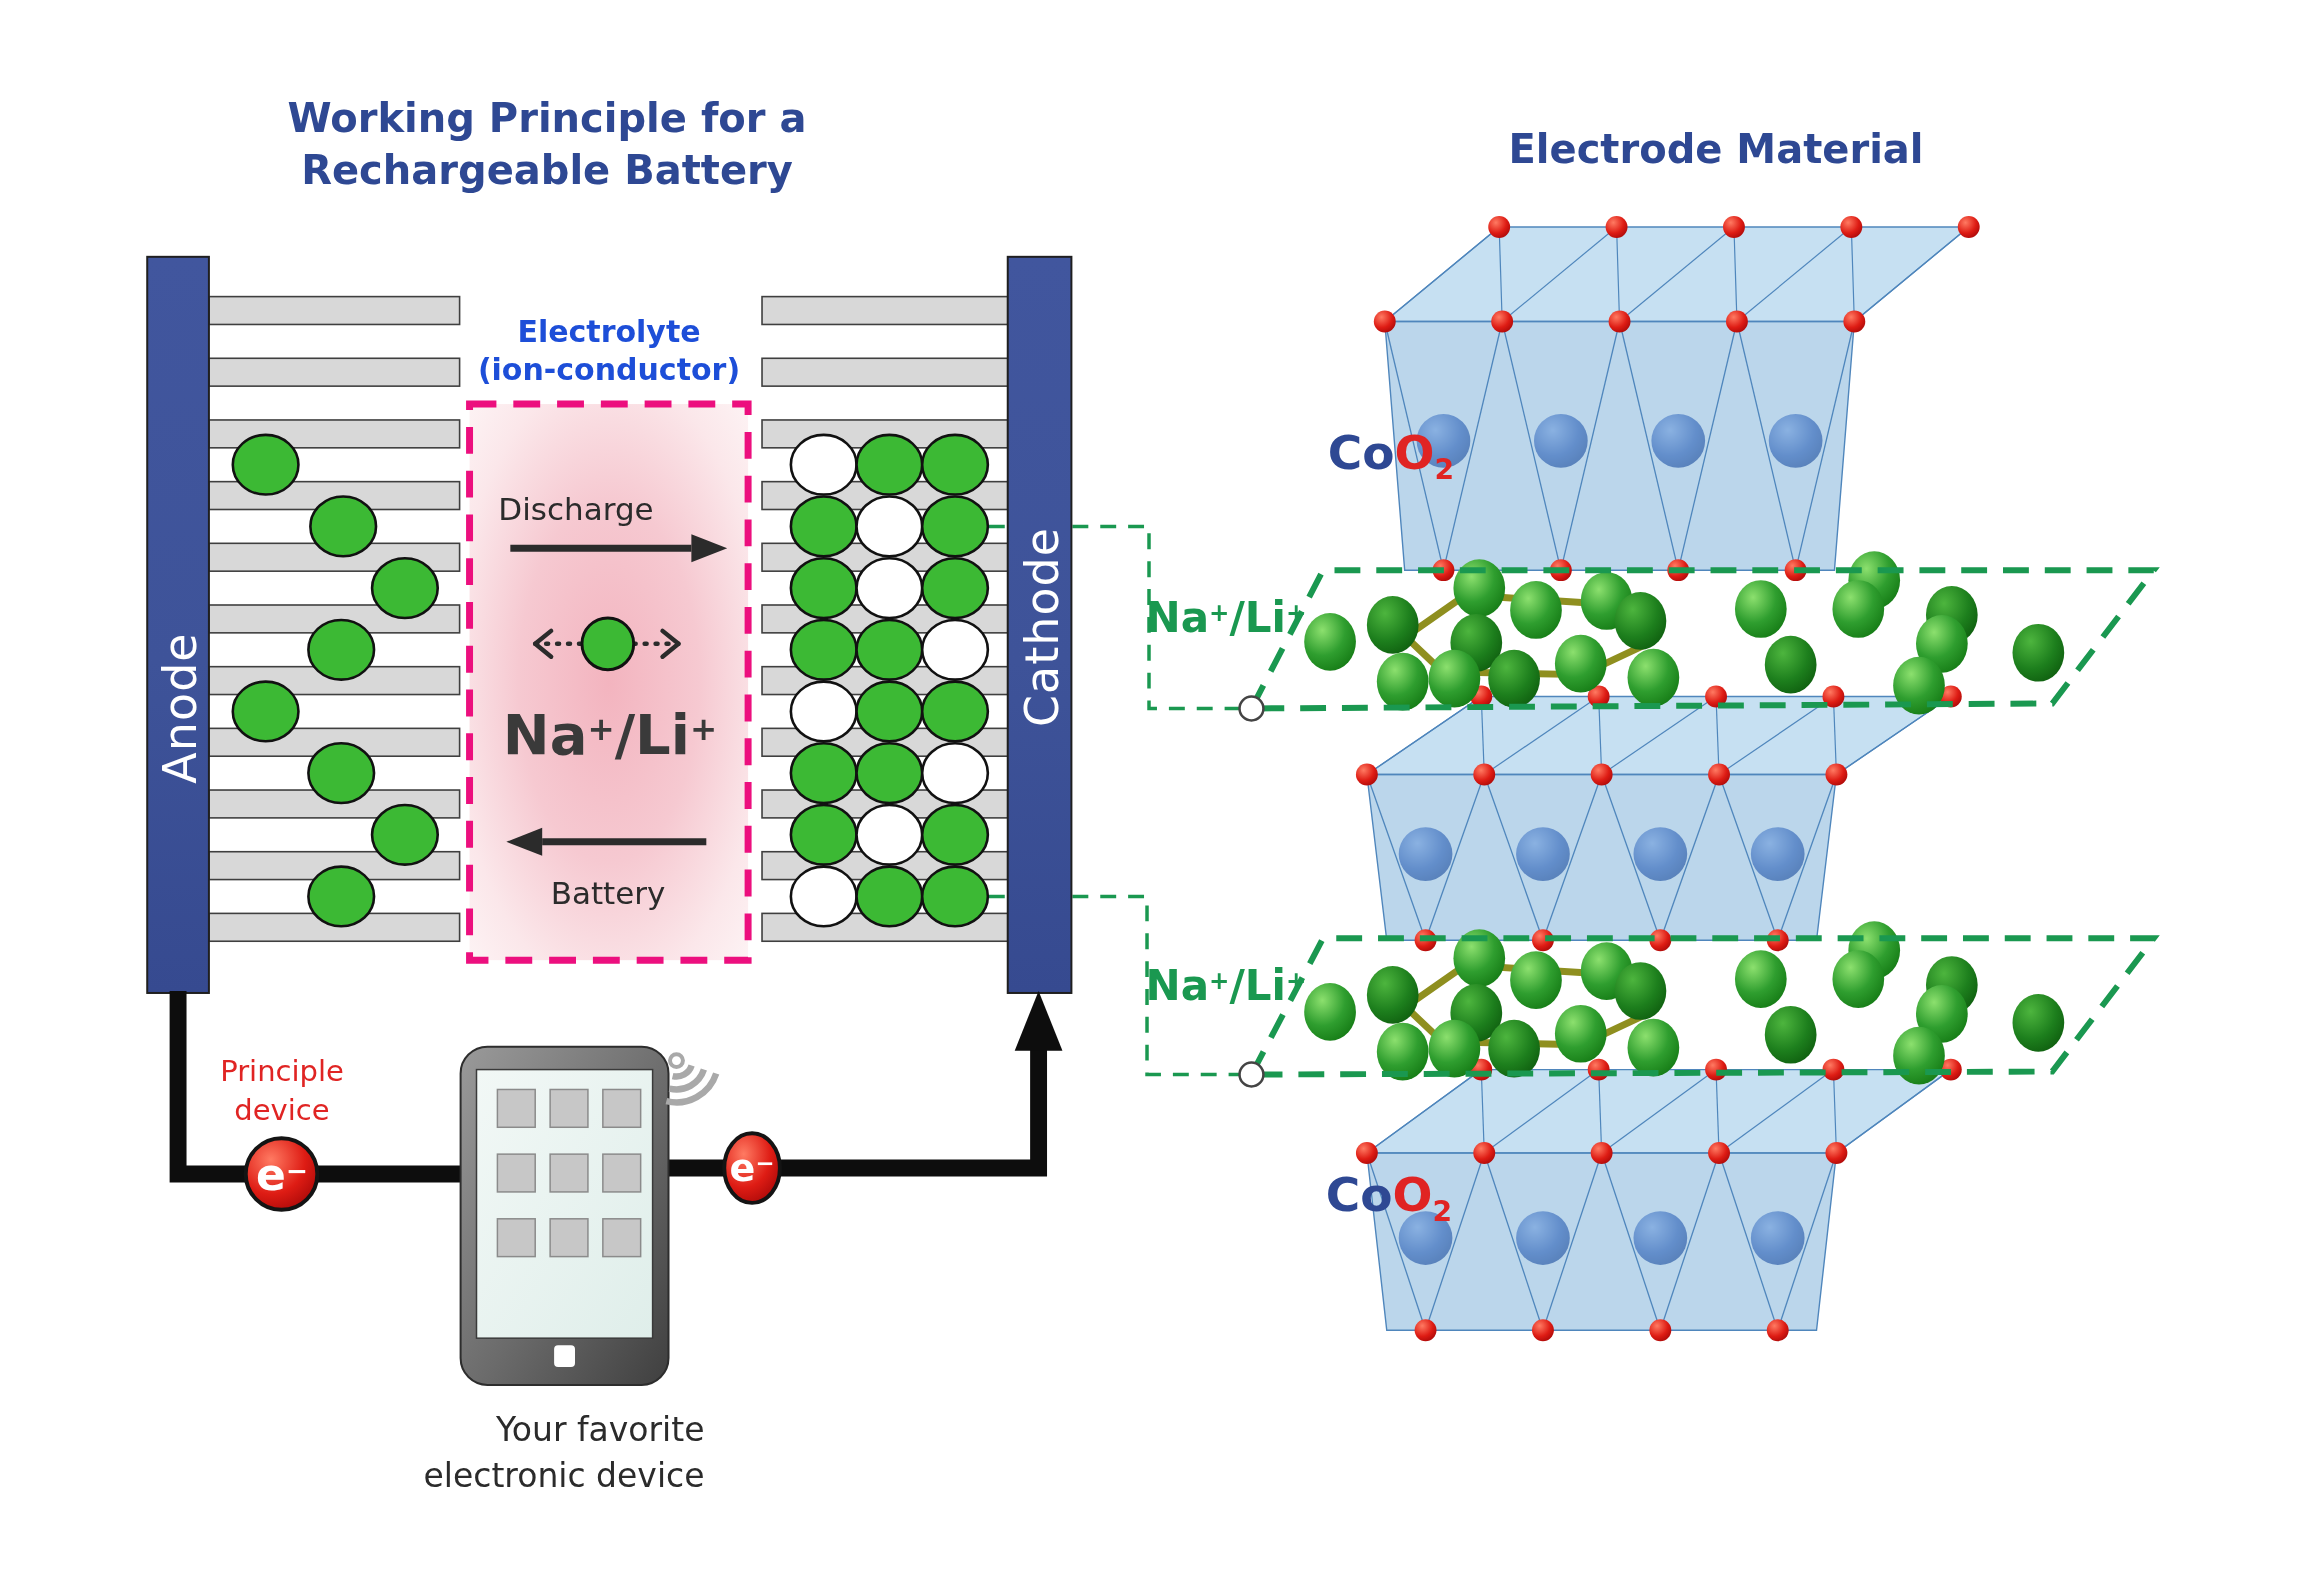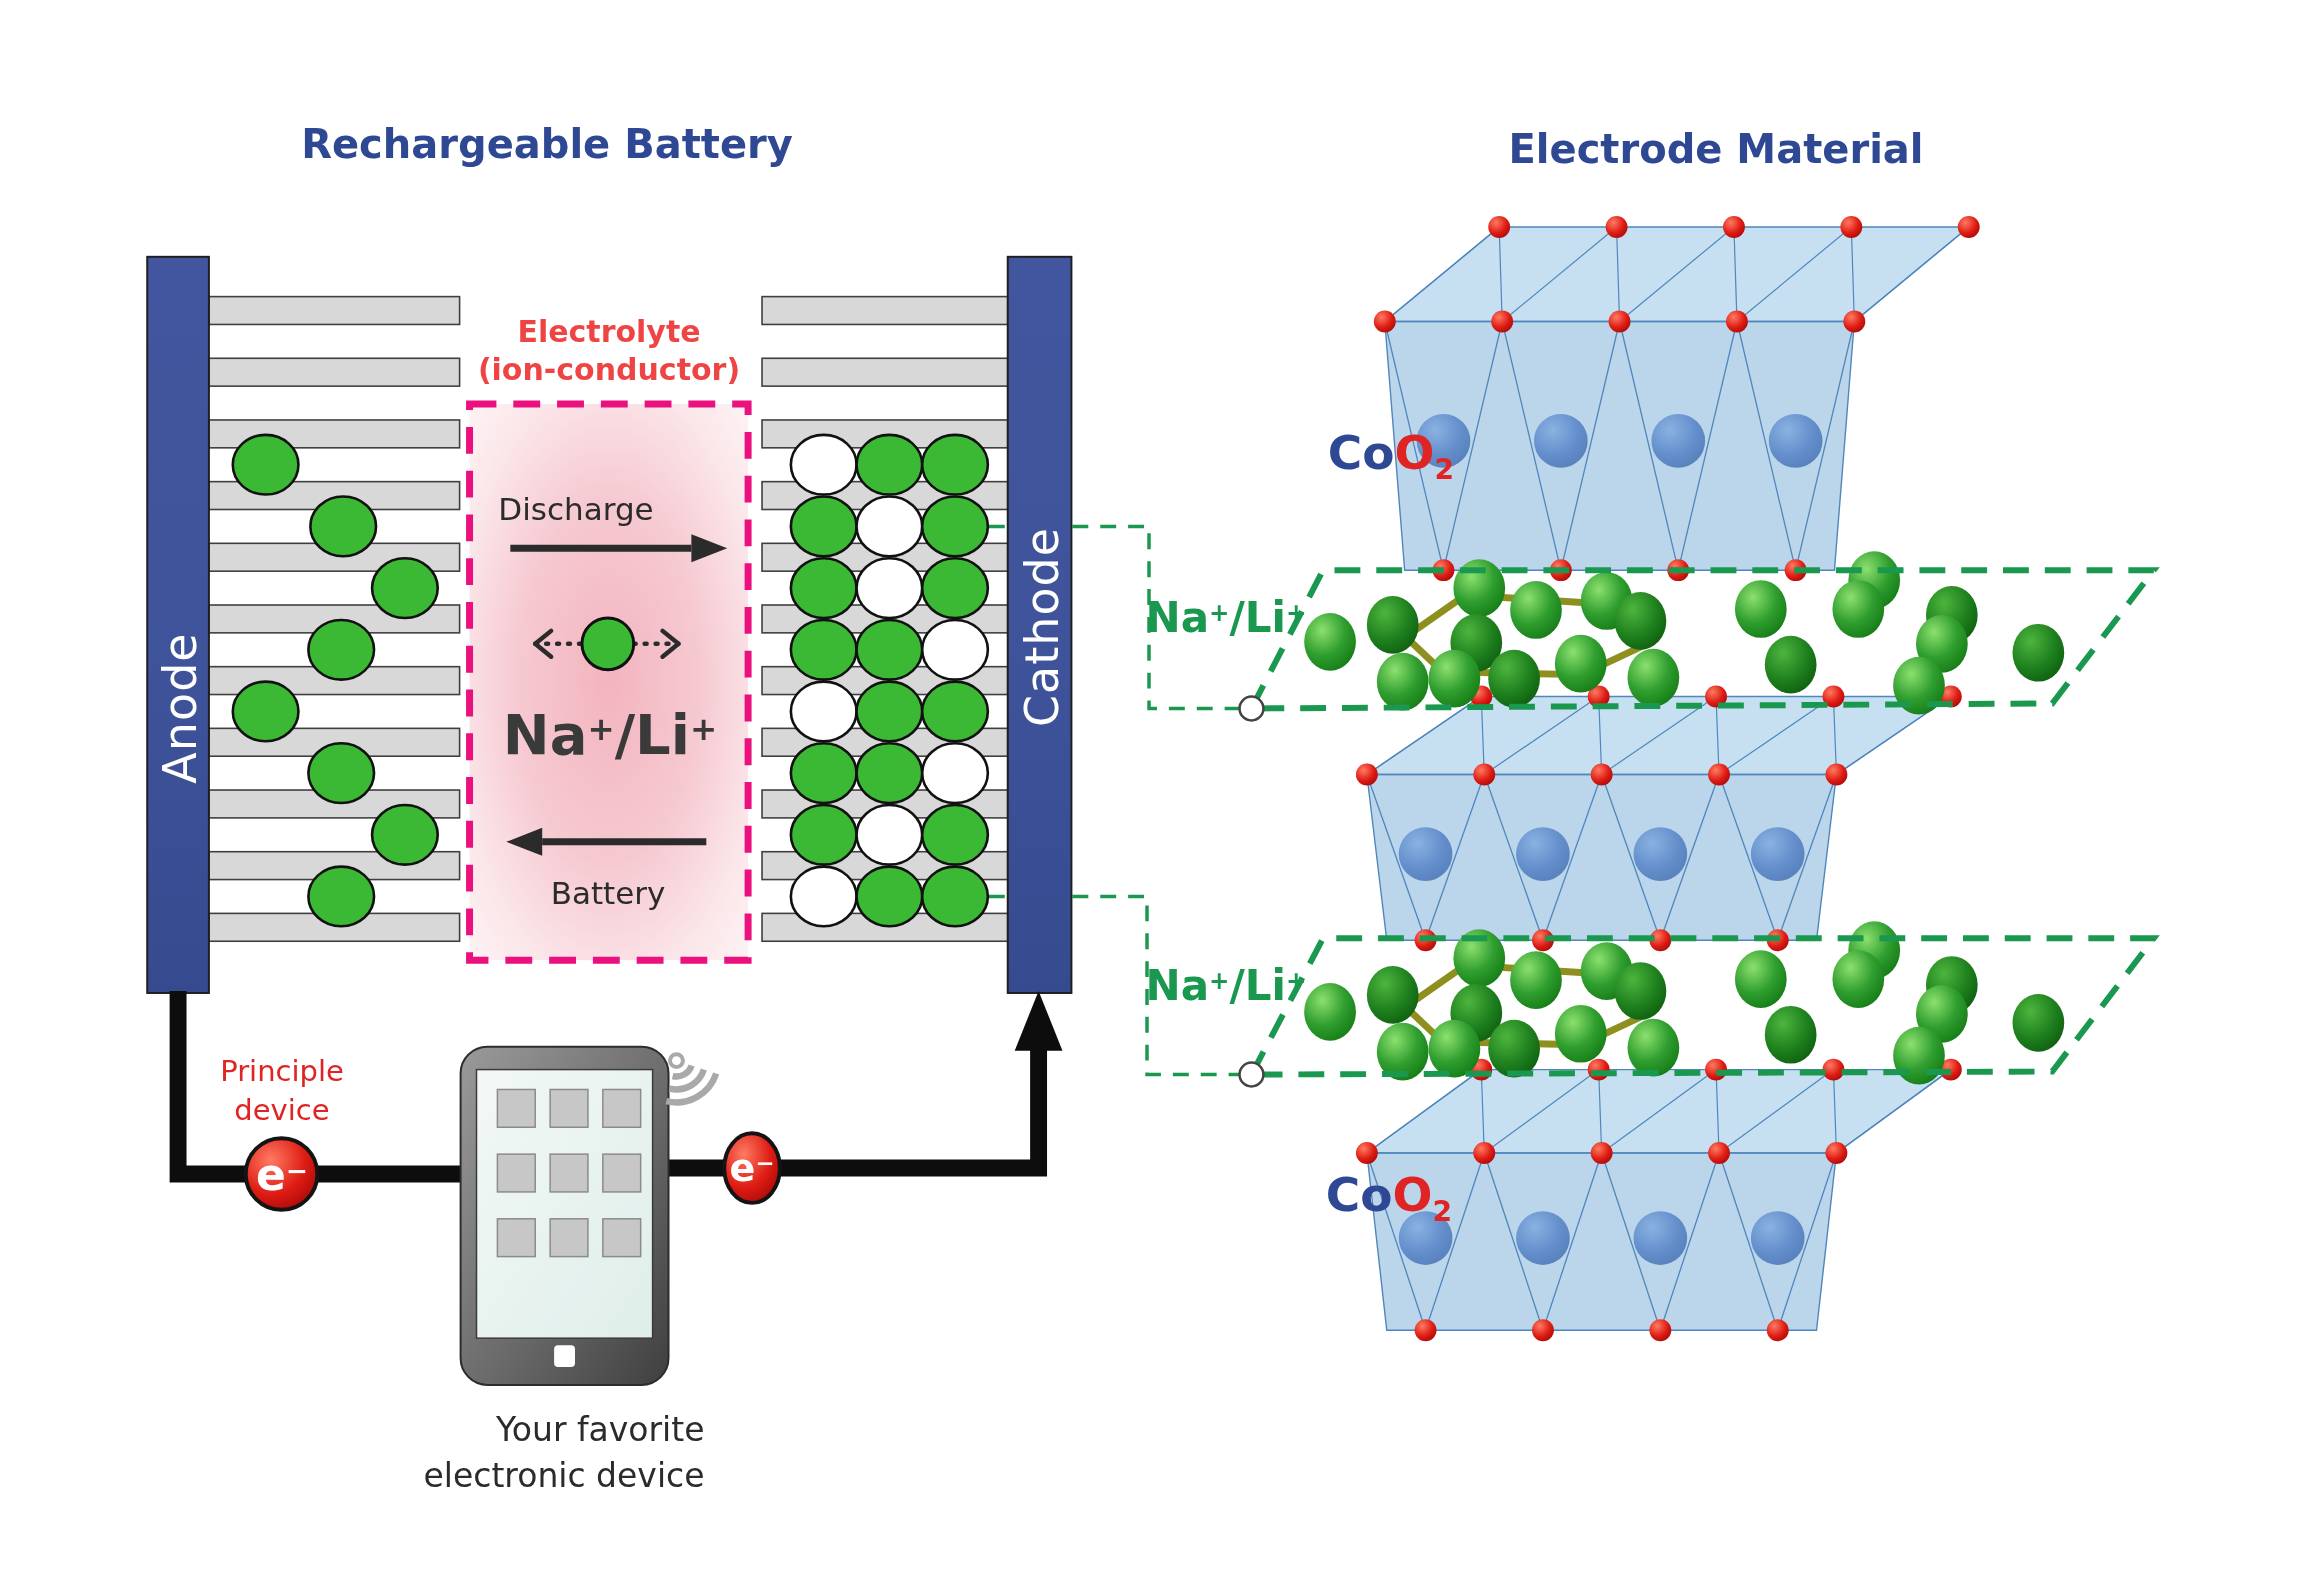--- a/index.html
+++ b/index.html
@@ -4,21 +4,21 @@
 <style>
   html,body{margin:0;padding:0;background:#ffffff;}
   #stage{position:relative;width:2300px;height:1593px;background:#ffffff;overflow:hidden;
          font-family:"DejaVu Sans","Liberation Sans",sans-serif;}
   #fig{position:absolute;left:0;top:0;z-index:1;}
   .txt{position:absolute;z-index:3;white-space:nowrap;}
   .center{transform:translate(-50%,-50%);}
   .title{font-size:40px;font-weight:600;color:#2e4893;text-align:center;line-height:1.3;}
   .vlabel{position:absolute;z-index:3;color:#ffffff;font-size:46px;font-weight:500;
           transform:translate(-50%,-50%) rotate(-90deg);letter-spacing:1px;}
-  .mag{color:#ef4444;font-size:30px;font-weight:600;text-align:center;line-height:1.25;}
+  .mag{color:#1d4ed8;font-size:30px;font-weight:600;text-align:center;line-height:1.25;}
   .blk{color:#2b2b2b;font-size:31px;font-weight:500;}
   .bigion{color:#3a3a3a;font-size:56px;font-weight:700;}
   .bigion sup{font-size:58%;vertical-align:14px;}
   .redtxt{color:#e02423;font-size:29px;font-weight:500;text-align:center;line-height:1.35;}
   .etext{color:#ffffff;font-size:44px;font-weight:700;}
   .etext sup{font-size:60%;vertical-align:10px;}
   .caption{color:#2b2b2b;font-size:33px;font-weight:500;text-align:right;line-height:1.4;}
   .nali{color:#1a9850;font-size:42px;font-weight:700;}
   .nali sup{font-size:58%;vertical-align:11px;}
   .coo2{font-size:47px;font-weight:700;}
@@ -333,20 +333,21 @@
         <circle cx="680" cy="1066" r="6.5" fill="#ffffff" stroke="#a9a9a9" stroke-width="4"></circle>
         <path d="M 695.2169042607225 1070.944271909999 A 16 16 0 0 1 676.1292496704053 1081.5247316204159" fill="none" stroke="#a9a9a9" stroke-width="6.5"></path>
         <path d="M 707.5806389725594 1074.9614928368735 A 29 29 0 0 1 672.9842650276096 1094.138576062004" fill="none" stroke="#a9a9a9" stroke-width="6.5"></path>
         <path d="M 719.9443736843964 1078.9787137637477 A 42 42 0 0 1 669.839280384814 1106.7524205035918" fill="none" stroke="#a9a9a9" stroke-width="6.5"></path>
         <ellipse cx="283" cy="1180" rx="36" ry="36" fill="url(#gRed)" stroke="#141414" stroke-width="4"></ellipse>
         <ellipse cx="756" cy="1174" rx="28" ry="35" fill="url(#gRed)" stroke="#141414" stroke-width="4"></ellipse>
       </g>
   </svg>
 
   <div class="txt title center" style="left:547px;top:144px;">
+    <div>Working Principle for a</div>
     <div>Rechargeable Battery</div>
   </div>
 
   <div class="txt title center ftitle" style="left:1716px;top:149px;">
     <div>Electrode Material</div>
   </div>
 
   <div class="vlabel" style="left:180px;top:708px;">Anode</div>
   <div class="vlabel" style="left:1042px;top:627px;">Cathode</div>
 

